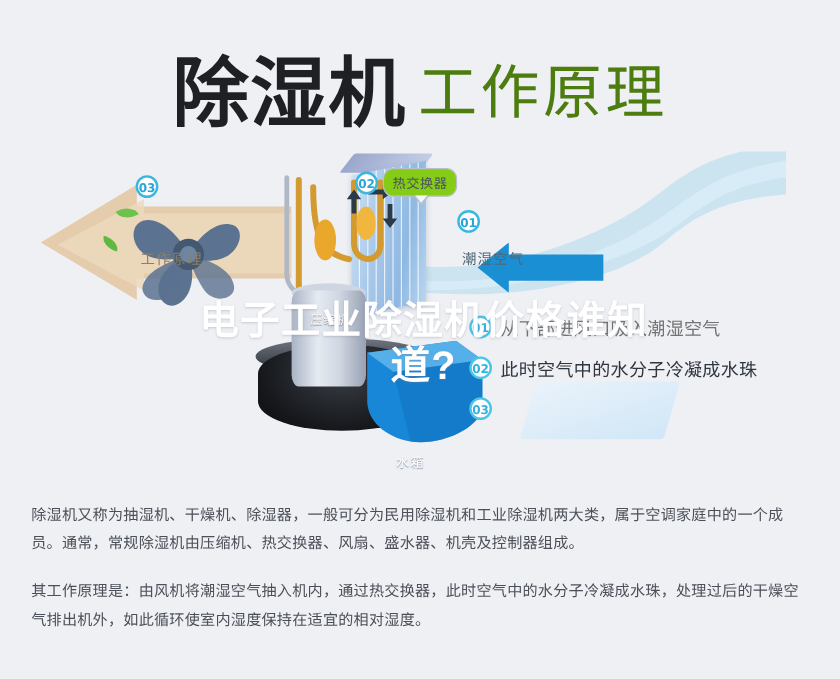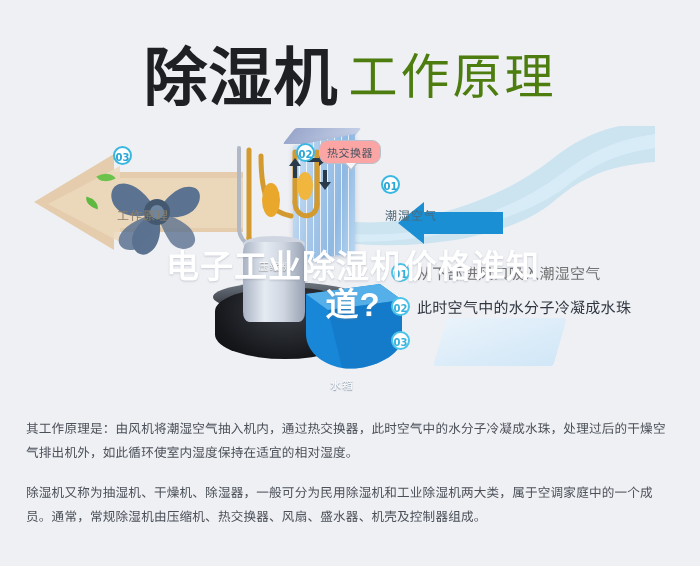--- a/index.html
+++ b/index.html
@@ -129,21 +129,21 @@
   .cap{
     position:absolute;font-size:12px;color:#55616e;letter-spacing:1px;
     font-family:"DejaVu Sans","Liberation Sans",sans-serif;
   }
   .cap.dry{left:117px;top:88px;color:#8a7f6d;}
   .cap.humid{left:385px;top:88px;color:#4f6878;}
 
   .bubble{
     position:absolute;left:319px;top:22px;
     padding:3px 7px;border:1px solid #b9c0cb;border-radius:9px;
-    background:#fca5a5;font-size:11px;color:#4a5360;letter-spacing:.5px;
+    background:#84cc16;font-size:11px;color:#4a5360;letter-spacing:.5px;
     font-family:"DejaVu Sans","Liberation Sans",sans-serif;
     white-space:nowrap;
   }
   .bubble:after{
     content:"";position:absolute;left:26px;bottom:-6px;
     width:0;height:0;border-left:5px solid transparent;
     border-right:5px solid transparent;border-top:6px solid #f4f6f9;
   }
   .bubble:before{
     content:"";position:absolute;left:25px;bottom:-8px;
@@ -310,17 +310,17 @@
       <span class="num">03</span>
     </div>
   </div>
 
   <div class="watermark">
     <div>电子工业除湿机价格谁知</div>
     <div>道?</div>
   </div>
 
   <div class="paras">
+    <p class="para">除湿机又称为抽湿机、干燥机、除湿器，一般可分为民用除湿机和工业除湿机两大类，属于空调家庭中的一个成员。通常，常规除湿机由压缩机、热交换器、风扇、盛水器、机壳及控制器组成。</p>
     <p class="para">其工作原理是：由风机将潮湿空气抽入机内，通过热交换器，此时空气中的水分子冷凝成水珠，处理过后的干燥空气排出机外，如此循环使室内湿度保持在适宜的相对湿度。</p>
-    <p class="para">除湿机又称为抽湿机、干燥机、除湿器，一般可分为民用除湿机和工业除湿机两大类，属于空调家庭中的一个成员。通常，常规除湿机由压缩机、热交换器、风扇、盛水器、机壳及控制器组成。</p>
   </div>
 
 </div>
 
 </body></html>

